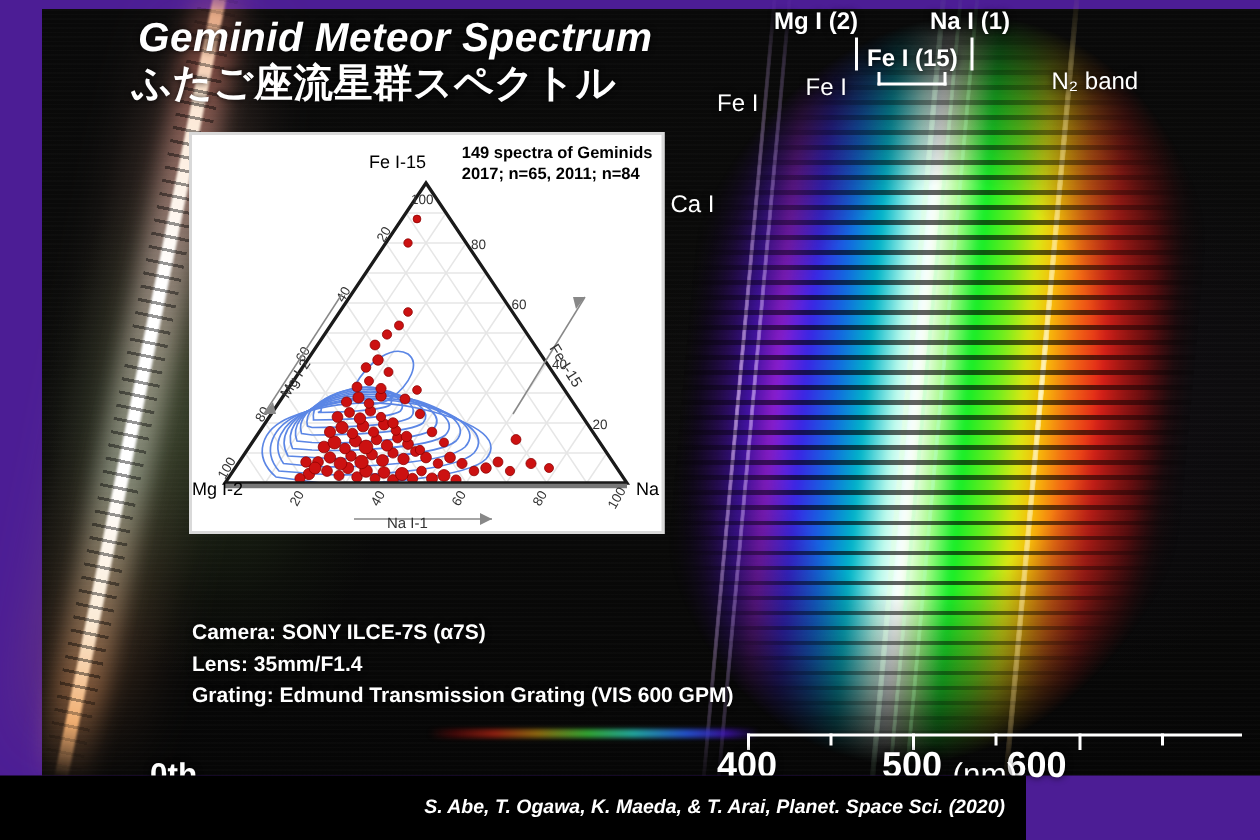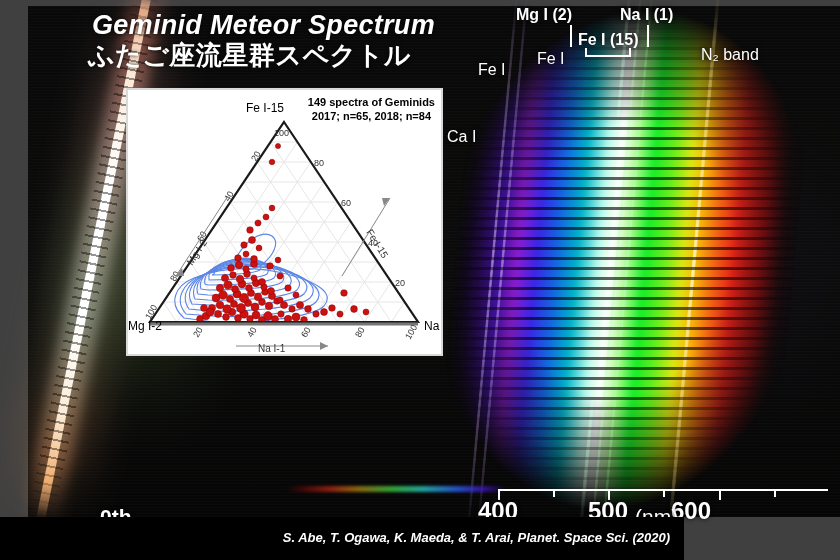--- a/index.html
+++ b/index.html
@@ -4,21 +4,21 @@
 <style>
   * { box-sizing: border-box; }
   html, body {
     margin: 0; padding: 0;
     background: #000;
     font-family: "Liberation Sans", sans-serif;
   }
   #slide {
     position: relative;
     width: 840px; height: 560px;
-    background: #404040;
+    background: #4c1d95;
     overflow: hidden;
   }
 
   
   #photo {
     position: absolute;
     left: 28px; top: 6px; width: 812px; height: 511px;
     background:
       radial-gradient(ellipse 150px 230px at 120px 270px, rgba(40,52,28,0.85) 0%, rgba(20,26,14,0.35) 55%, rgba(0,0,0,0) 78%),
       radial-gradient(ellipse 320px 260px at 640px 260px, rgba(22,16,30,0.55) 0%, rgba(0,0,0,0) 75%),
@@ -169,21 +169,21 @@
     position: absolute;
     left: 126px; top: 88px; width: 317px; height: 268px;
     background: #fff;
     border: 2px solid #d9d9d9;
   }
   #inset svg { display: block; }
   .inset-head {
     position: absolute;
     right: 6px; top: 5px;
     color: #000; font-weight: bold; font-size: 11px;
-    line-height: 14px; text-align: center;
+    line-height: 14px; text-align: left;
   }
 
   
   .lbl { position: absolute; color: #fff; white-space: nowrap; }
   #title-en {
     left: 92px; top: 10px;
     font-size: 27px; font-weight: bold; font-style: italic;
     letter-spacing: 0.3px;
     text-shadow: 0 0 4px rgba(0,0,0,0.9);
   }
@@ -486,36 +486,41 @@
 
       <g font-family="Liberation Sans, sans-serif" font-size="12" fill="#000">
         <text x="118" y="22">Fe I-15</text>
         <text x="0" y="240">Mg I-2</text>
         <text x="296" y="240">Na I-1</text>
       </g>
     </svg>
 
     <div class="inset-head">
       <div>149 spectra of Geminids</div>
-      <div>2017; n=65, 2018; n=84</div>
+      <div>2017; n=65, 2011; n=84</div>
     </div>
   </div>
 
   <div class="lbl sline-b" id="lbl-mg1">Mg I (2)</div>
   <div class="lbl sline-b" id="lbl-na1">Na I (1)</div>
   <div class="lbl sline-b" id="lbl-fe15">Fe I (15)</div>
   <div class="lbl sline" id="lbl-fe-a">Fe I</div>
   <div class="lbl sline" id="lbl-fe-b">Fe I</div>
   <div class="lbl sline" id="lbl-ca">Ca I</div>
   <div class="lbl sline" id="lbl-n2">N₂ band</div>
 
   <div class="tick-v" id="tick-mg"></div>
   <div class="tick-v" id="tick-na"></div>
   <div class="bracket"></div>
 
+  <div class="lbl" id="equip">
+    <div>Camera: SONY ILCE-7S (α7S)</div>
+    <div>Lens: 35mm/F1.4</div>
+    <div>Grating: Edmund Transmission Grating  (VIS 600 GPM)</div>
+  </div>
 
   <div class="lbl" id="zeroth">0th</div>
   <div id="ref-strip"></div>
 
   <div id="axis"></div>
   <div class="ax-tick" style="left:498px;"></div>
   <div class="ax-tick" style="left:553px; height:8px;"></div>
   <div class="ax-tick" style="left:608px;"></div>
   <div class="ax-tick" style="left:663px; height:8px;"></div>
   <div class="ax-tick" style="left:719px;"></div>

